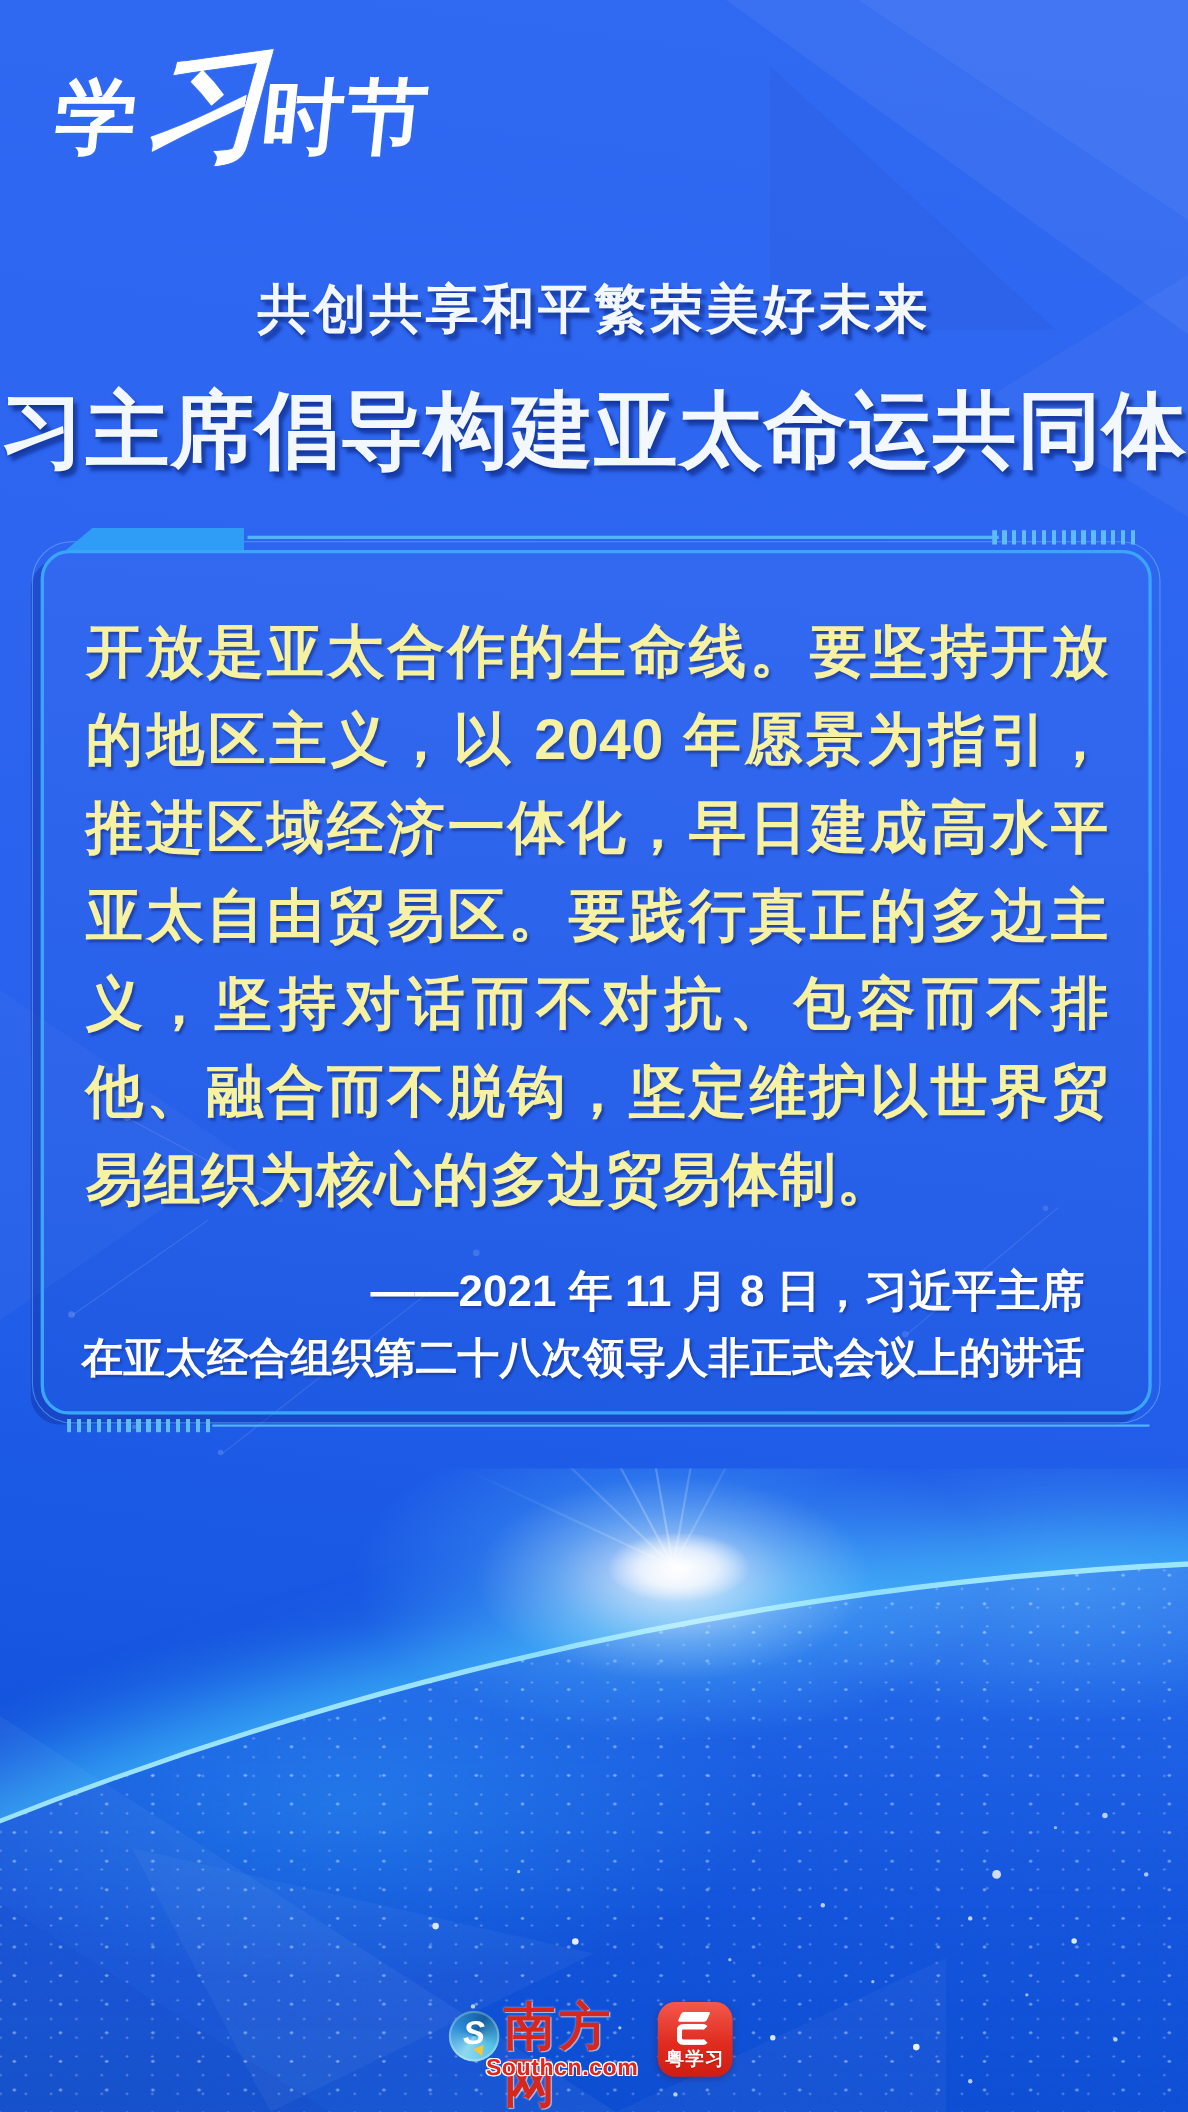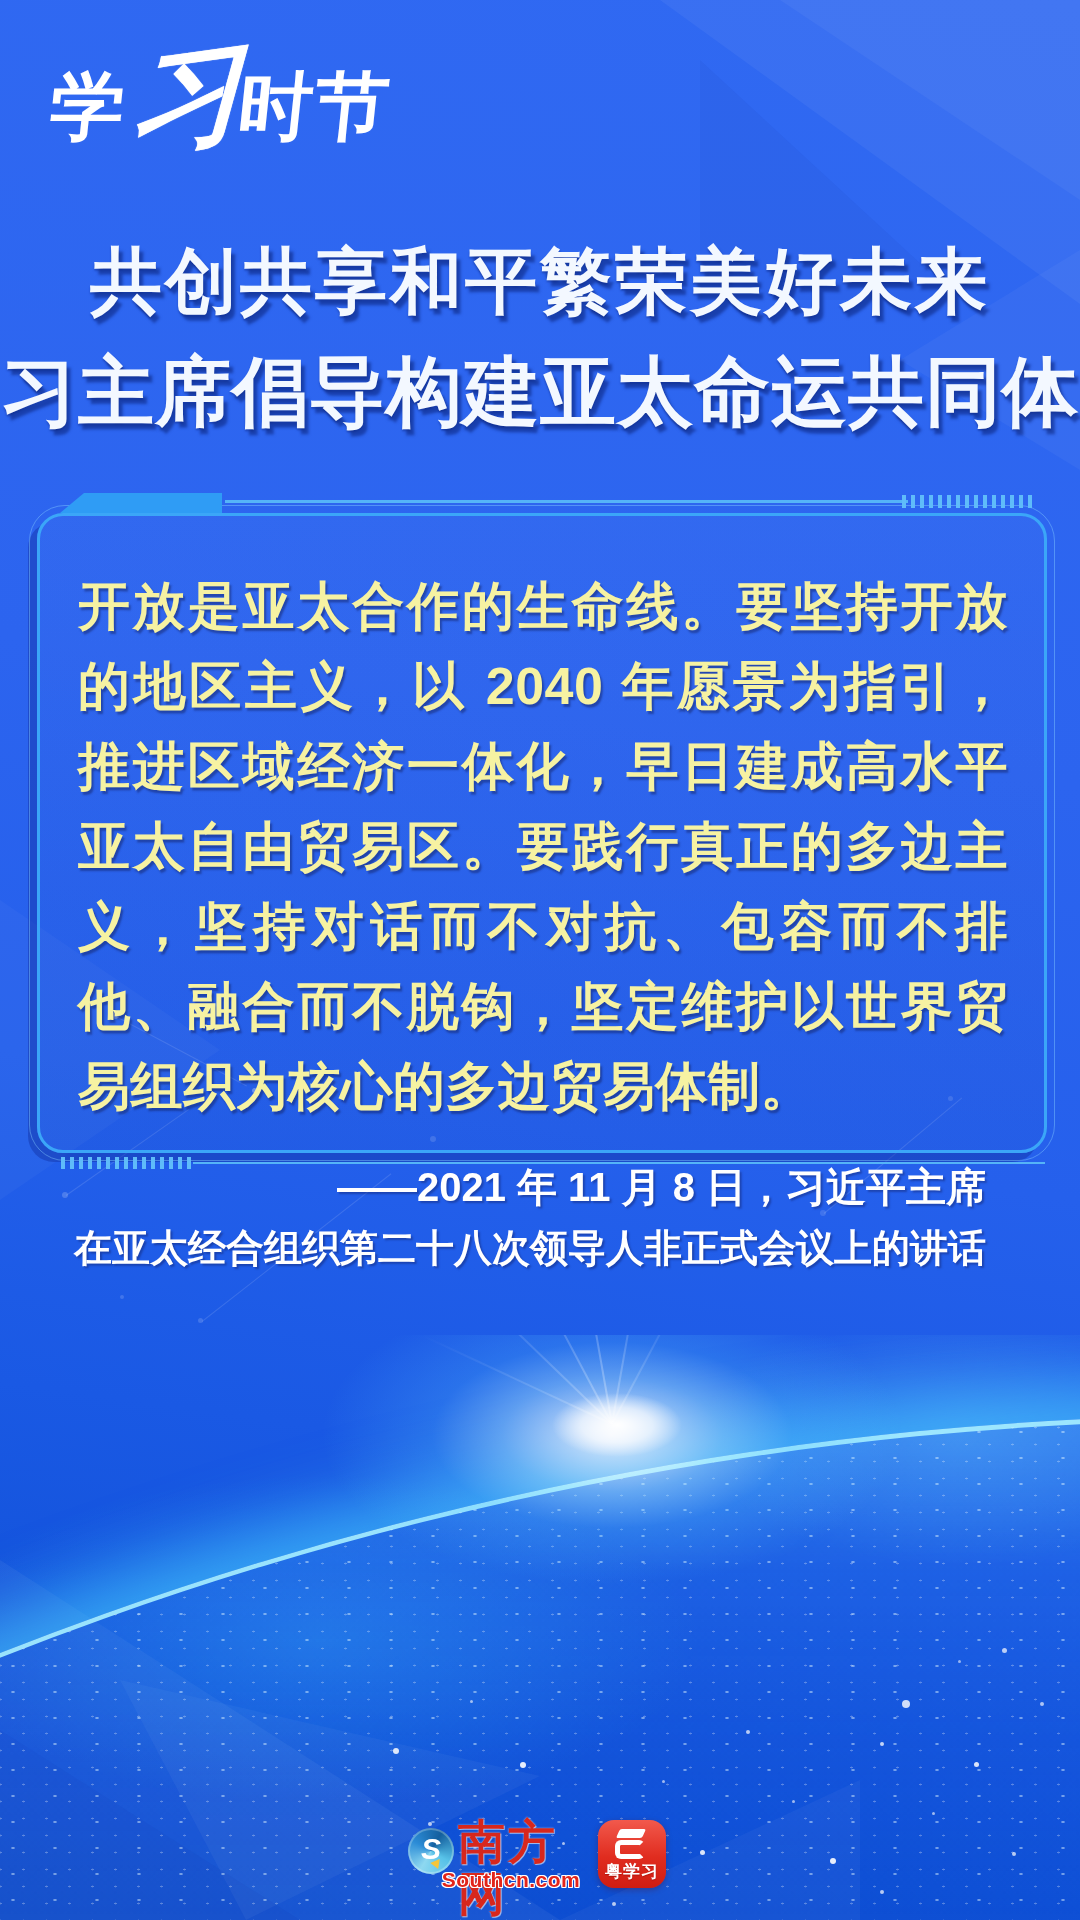--- a/index.html
+++ b/index.html
@@ -17,27 +17,27 @@
   
   .brand{position:absolute;left:52px;top:34px;height:120px;display:flex;align-items:flex-end;
     color:#fff;font-weight:900;transform:skewX(-6deg);}
   .brand .b1,.brand .b3{font-size:74px;line-height:1;letter-spacing:2px;padding-bottom:10px;}
   .brand .b2{font-size:112px;line-height:1;font-style:italic;transform:rotate(-8deg) skewX(-4deg);
     margin:0 -2px 0 2px;text-shadow:0 0 1px #fff;}
 
   
   .title{position:absolute;left:0;right:0;top:228px;text-align:center;
     font-family:"Liberation Serif", serif;font-weight:900;color:#f3f8ff;}
-  .title .t1{font-size:72px;line-height:108px;letter-spacing:3px;
+  .title .t1{font-size:48px;line-height:108px;letter-spacing:3px;
     text-shadow:4px 6px 3px rgba(9,32,118,.55),0 2px 2px rgba(9,32,118,.4);}
   .title .t2{font-size:76px;line-height:112px;letter-spacing:1px;
     text-shadow:4px 6px 3px rgba(9,32,118,.55),0 2px 2px rgba(9,32,118,.4);}
 
   
-  .card{position:absolute;left:37px;top:513px;width:1010px;height:640px;
+  .card{position:absolute;left:37px;top:500px;width:1010px;height:786px;
     border:3px solid #3ba6f8;border-radius:26px;
     box-shadow:-9px 9px 0 rgba(14,40,150,.38);
     background:linear-gradient(180deg,rgba(255,255,255,.025),rgba(0,10,60,.03));}
   .card::before{content:"";position:absolute;inset:-11px;border:1px solid rgba(130,205,255,.45);
     border-radius:36px;pointer-events:none;}
   .card-tab{position:absolute;left:20px;top:-23px;width:162px;height:20px;background:#2f9cf5;
     clip-path:polygon(24px 0,100% 0,100% 100%,0 100%);}
   .card-topline{position:absolute;left:185px;top:-16px;width:683px;height:3px;background:#55b4f8;}
   .card-topticks{position:absolute;right:9px;top:-21px;width:133px;height:13px;
     background:repeating-linear-gradient(90deg,#5fbcfa 0 4px,transparent 4px 9px);}

